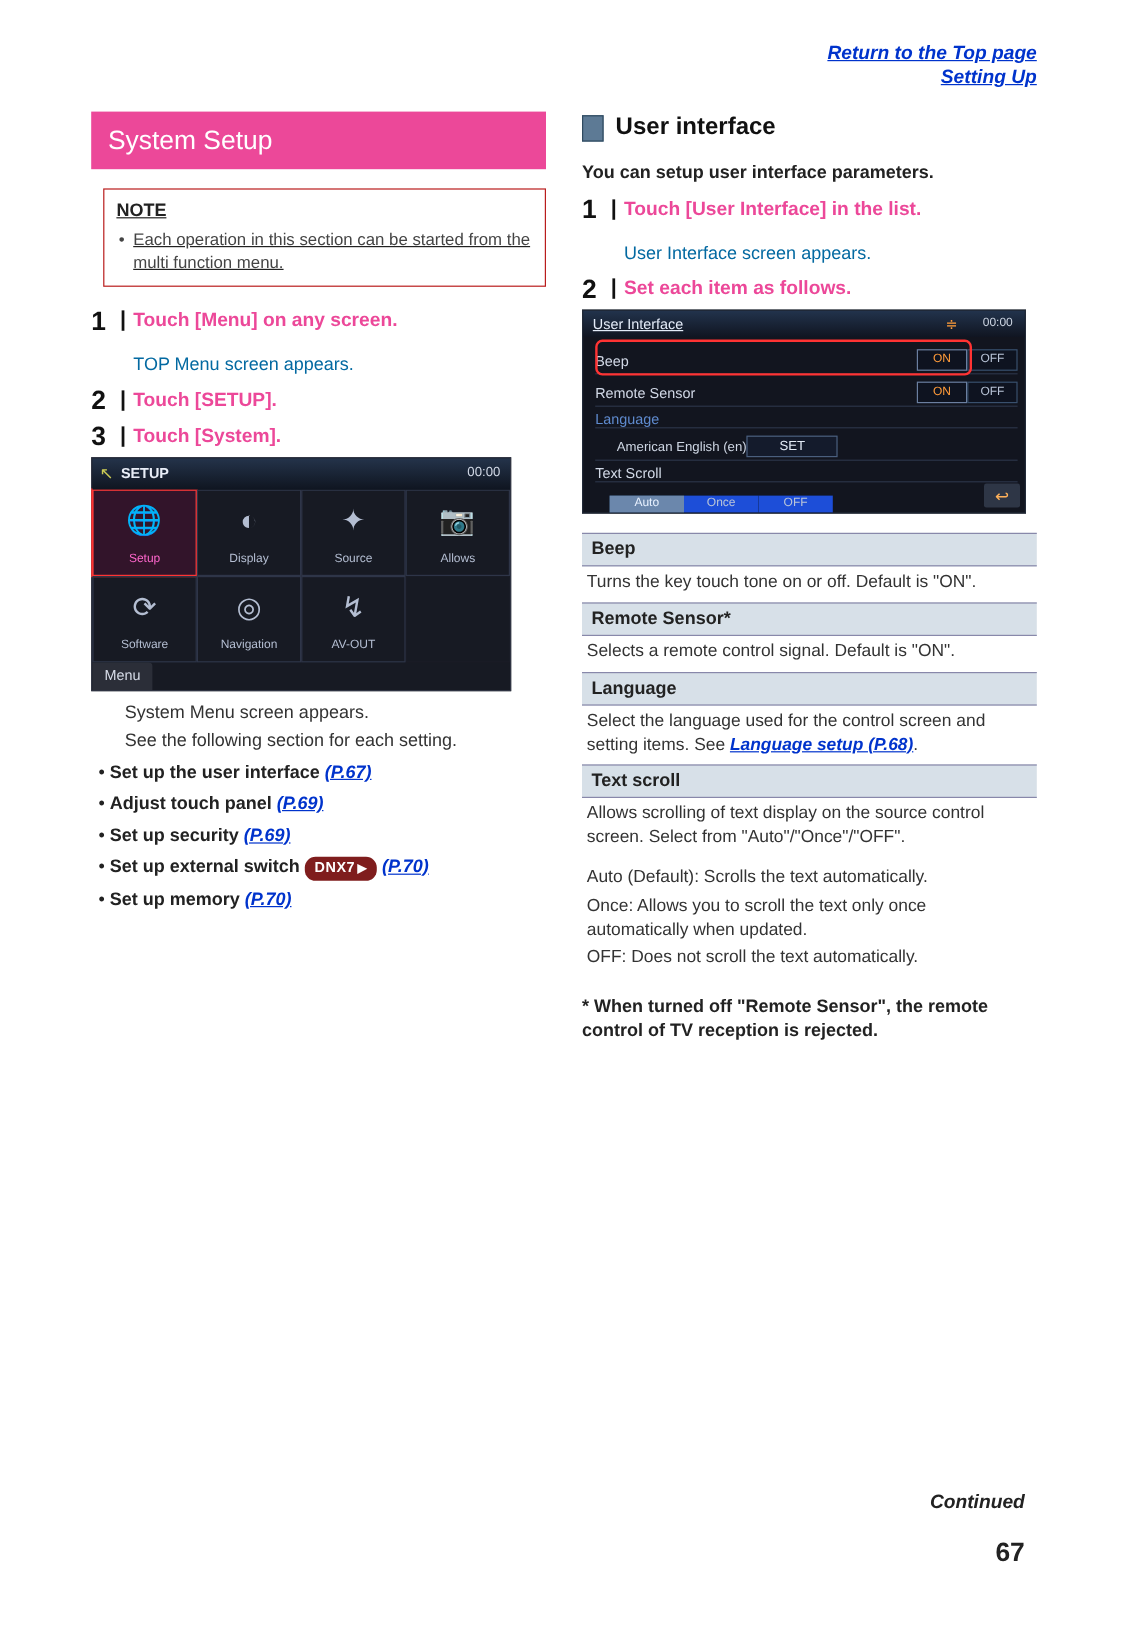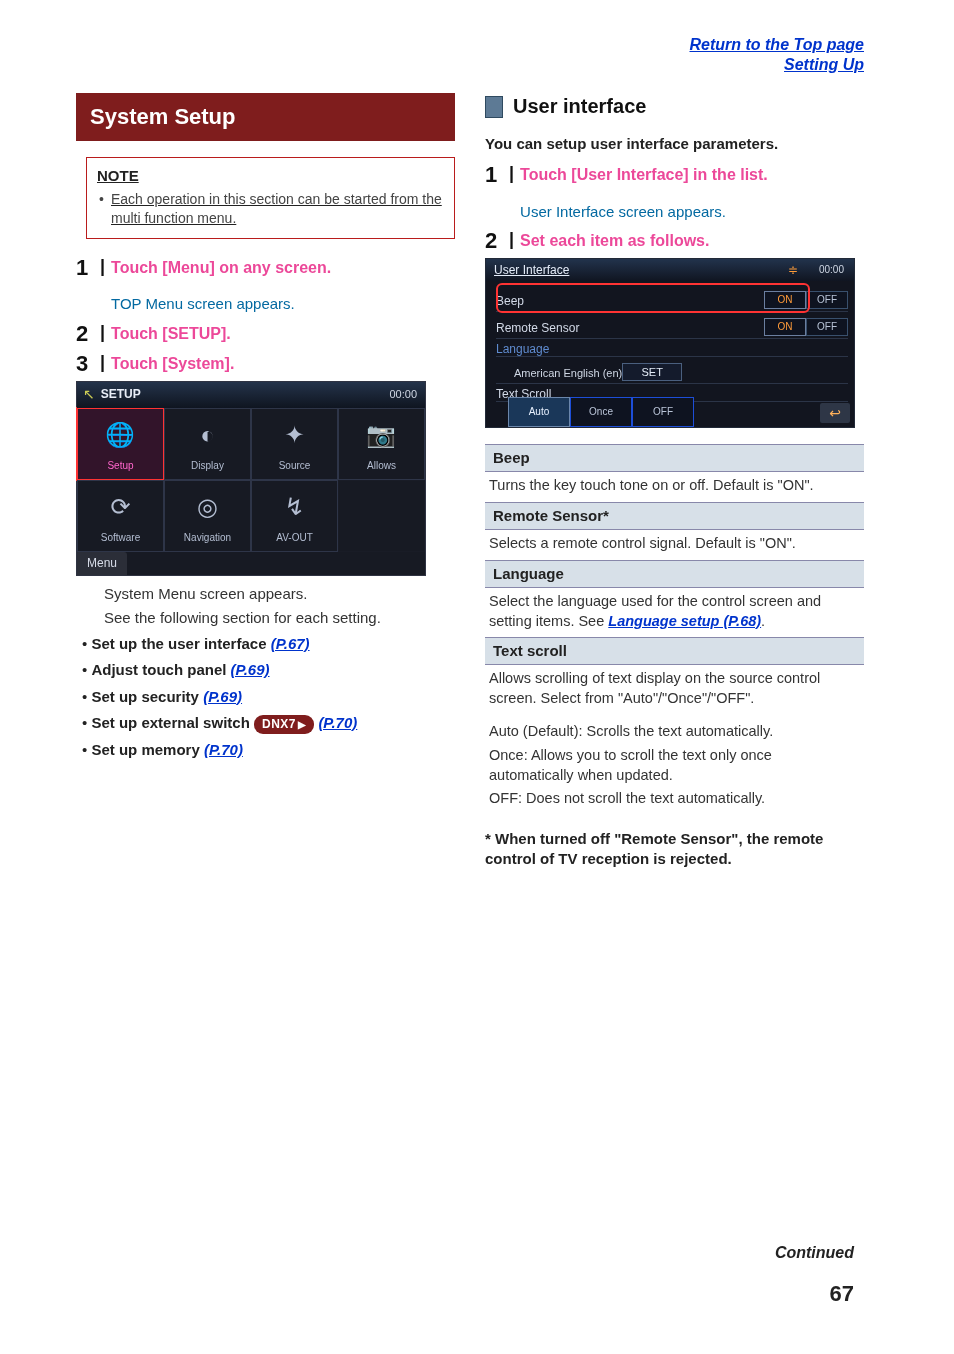--- a/index.html
+++ b/index.html
@@ -19,23 +19,23 @@
     color: #0033cc;
     font-weight: bold;
     font-style: italic;
     text-decoration: underline;
     font-size: 16px;
   }
   .top-links div { line-height: 1.25; }
   .columns { display: flex; gap: 30px; }
   .col { flex: 1; min-width: 0; }
   .section-title-bar {
-    background: #7f1d1d;
+    background: #ec4899;
     color: #fff;
-    font-weight: bold;
+    font-weight: normal;
     font-size: 22px;
     padding: 9px 14px;
     margin-bottom: 16px;
   }
   .note-box { border: 1px solid #b91c1c; padding: 8px 10px 10px; margin: 0 0 18px 10px; text-decoration: underline; }
   .note-title { font-weight: bold; font-size: 15px; margin-bottom: 4px; }
   .note-body { font-size: 14px; color: #444; padding-left: 14px; position: relative; }
   .note-body::before { content: "•"; position: absolute; left: 2px; top: 0; font-size: 14px; color:#444; }
   .step { display: flex; margin: 8px 0 4px 0; }
   .step-num {
@@ -90,23 +90,23 @@
   .ui-shot .hdr .icon-eq { position:absolute; right:56px; font-size:12px; color:#ff9d3a; }
   .ui-shot .hdr .clock { position:absolute; right:10px; font-size:10px; color:#cfd7e4; }
   .ui-shot .body { padding:4px 6px 4px 10px; }
   .ui-shot .uirow { display:flex; align-items:flex-end; border-bottom:1px solid #2b3447; padding:2px 0; height:27px; position:relative; }
   .ui-shot .uirow.head { height:18px; align-items:flex-start; }
   .ui-shot .uirow .lab { font-size:12px; color:#d2d9e7; flex:1; }
   .ui-shot .uirow .sub { font-size:11px; color:#cfd7e4; padding-left:18px; }
   .ui-shot .toggle { display:flex; }
   .ui-shot .toggle span { width:42px; height:18px; display:flex; align-items:center; justify-content:center; border:1px solid #39506d; font-size:10px; background:#0e1320; color:#b8c3d6; }
   .ui-shot .toggle span.sel { color:#ff9b3a; border-color:#6b7fa0; }
-  .ui-shot .setbtn { width:60px; height:18px; display:flex; align-items:center; justify-content:center; border:1px solid #4a5f7e; font-size:11px; background:#141b2c; color:#e4ecf7; }
+  .ui-shot .setbtn { width:76px; height:18px; display:flex; align-items:center; justify-content:center; border:1px solid #4a5f7e; font-size:11px; background:#141b2c; color:#e4ecf7; }
   .ui-shot .trirow { display:flex; gap:0; }
-  .ui-shot .trirow span { width:62px; height:30px; display:flex; align-items:center; justify-content:center; border:1px solid #1d4ed8; font-size:10px; background:#0e1320; color:#bac5d8; }
+  .ui-shot .trirow span { width:62px; height:14px; display:flex; align-items:center; justify-content:center; border:7px solid #1d4ed8; font-size:10px; background:#0e1320; color:#bac5d8; }
   .ui-shot .trirow span.sel { border-color:#6b87ac; background:#1a3759; color:#e8f1ff; }
   .ui-shot .back { position:absolute; right:4px; bottom:4px; width:30px; height:20px; background:#2e3646; border-radius:2px; display:flex; align-items:center; justify-content:center; color:#ffb15a; font-size:14px; }
   .ui-shot .beepbox { border:2px solid #f33; border-radius:6px; padding:1px 4px 24px 4px; position:absolute; top:24px; left:10px; width: calc(100% - 54px); height:30px; pointer-events:none; }
   .continued { position:absolute; right:100px; bottom:90px; font-style:italic; font-weight:700; font-size:16px; }
   .pagenum { position:absolute; right:100px; bottom:45px; font-weight:800; font-size:22px; }
 </style>
 </head>
 <body>
 
 <div class="page">

